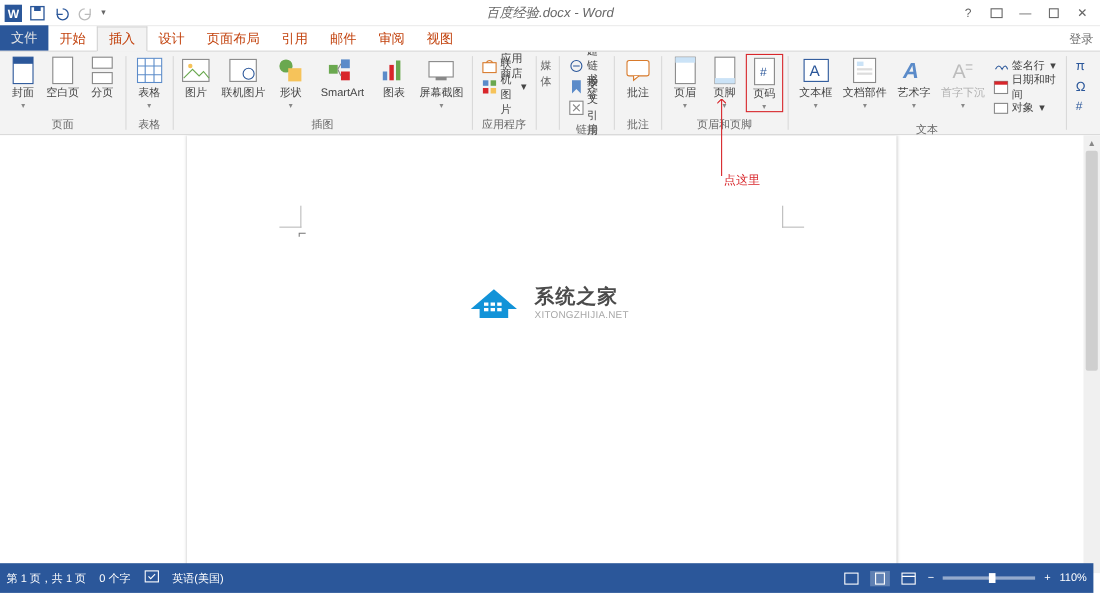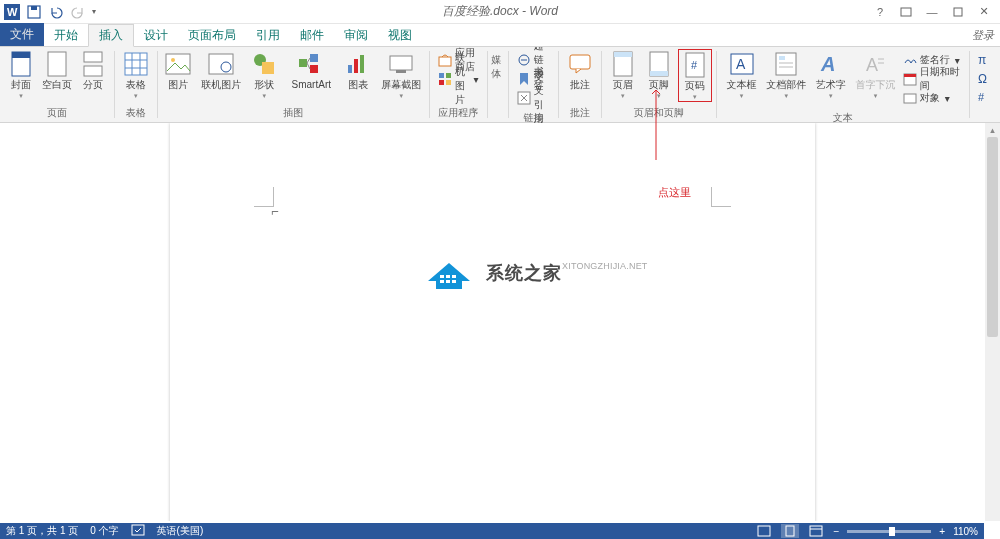--- a/index.html
+++ b/index.html
@@ -9,23 +9,23 @@
 .titlebar { height:24px; background:#fff; border-bottom:1px solid #e6e6e6; display:flex; align-items:center; position:relative; }
 .tb-left { display:flex; align-items:center; gap:6px; padding-left:4px; }
 .tb-icon { width:16px; height:16px; display:inline-block; }
 .tb-title { position:absolute; left:50%; transform:translateX(-50%); font-size:12px; color:#666;font-style:italic; }
 .tb-right { position:absolute; right:0; display:flex; align-items:center; gap:2px; padding:0 4px; }
 .win-btn { width:24px; height:18px; display:flex; align-items:center; justify-content:center; font-size:11px; color:#666; cursor:pointer; }
 
 
 .tabs { height:23px; background:#fff; display:flex; align-items:flex-end; border-bottom:1px solid #d4d4d4; position:relative; }
 .tab-file { background:#2b579a; color:#e5e5e5; padding:3px 10px; font-size:12px; cursor:pointer; }
-.tab { padding:2px 10px; font-size:12px; color:#0f766e; cursor:pointer; }
+.tab { padding:2px 10px; font-size:12px; color:#c2410c; cursor:pointer; }
 .tab.active { background:#f3f3f3; border:1px solid #d4d4d4; border-bottom:1px solid #f3f3f3; margin-bottom:-1px; }
-.login { position:absolute; right:6px; top:4px; font-size:11px; color:#666; cursor:pointer;font-style:italic; }
+.login { position:absolute; right:6px; top:4px; font-size:11px; color:#666; cursor:pointer; }
 
 
 .ribbon { height:76px; background:#f3f3f3; border-bottom:1px solid #d4d4d4; display:flex; }
 .group { display:flex; flex-direction:column; align-items:center; padding:2px 4px; }
 .group-tools { display:flex; align-items:flex-start; gap:2px; height:60px; }
 .group-label { font-size:10px; color:#666; margin-top:4px; }
 .sep { width:1px; background:#d9d9d9; margin:4px 0; }
 .big-btn { display:flex; flex-direction:column; align-items:center; justify-content:flex-start; width:34px; padding-top:2px; cursor:pointer; gap:2px; }
 .big-btn.wide { width:48px; }
 .big-btn.wider { width:56px; }
@@ -40,35 +40,35 @@
 
 
 .docarea { position:absolute; top:123px; bottom:18px; left:0; right:0; background:#fff; overflow:hidden; }
 .page { position:absolute; left:170px; top:0; width:645px; height:650px; background:#fff; box-shadow:0 0 3px rgba(0,0,0,.25); }
 .corner-tl { position:absolute; left:84px; top:64px; width:20px; height:20px; border-left:1px solid #bbb; border-top:1px solid #bbb; transform:rotate(180deg); }
 .corner-tr { position:absolute; right:84px; top:64px; width:20px; height:20px; border-right:1px solid #bbb; border-top:1px solid #bbb; transform:rotate(180deg); }
 .cursor-blink { position:absolute; left:101px; top:81px; font-size:13px; color:#777; }
 
 
 .wm { position:absolute; left:252px; top:128px; display:flex; align-items:center; gap:10px; }
-.wm-txt { display:flex; flex-direction:row; }
+.wm-txt { display:flex; flex-direction:column; }
 .wm-cn { font-size:18px; font-weight:700; color:#4b4b4b; letter-spacing:1px; }
 .wm-en { font-size:9px; color:#a8a8a8; letter-spacing:0.2px; }
 
 
 .anno-line { position:absolute; }
-.anno-text { position:absolute; font-size:11px; color:#d8262b;margin-top:29px; }
+.anno-text { position:absolute; font-size:11px; color:#d8262b; }
 
 
 .vscroll { position:absolute; right:0; top:123px; bottom:18px; width:15px; background:#f0f0f0; }
 .vthumb { position:absolute; top:0; left:2px; right:2px; height:200px; background:#cfcfcf; border-radius:2px; }
 .scroll-arrow { width:15px; height:14px; display:flex; align-items:center; justify-content:center; color:#888; font-size:9px; cursor:pointer; }
 
 
-.statusbar { position:absolute; bottom:0; left:0; right:16px; height:16px; background:#2b579a; color:#fff; display:flex; align-items:center; font-size:10px; padding:0 6px; }
+.statusbar { position:absolute; bottom:0; left:0; right:6px; height:27px; background:#2b579a; color:#fff; display:flex; align-items:center; font-size:10px; padding:0 6px; }
 .statusbar .sseg { margin-right:12px; }
 .statusbar .right { margin-left:auto; display:flex; align-items:center; gap:8px; }
 .view-btn { width:18px; height:14px; display:flex; align-items:center; justify-content:center; cursor:pointer; }
 .zoom-slider { width:84px; height:3px; background:rgba(255,255,255,.5); position:relative; }
 .zoom-slider .zknob { position:absolute; left:42px; top:-3px; width:6px; height:9px; background:#fff; }
 </style>
 </head>
 <body>
 
 <div class="titlebar">

